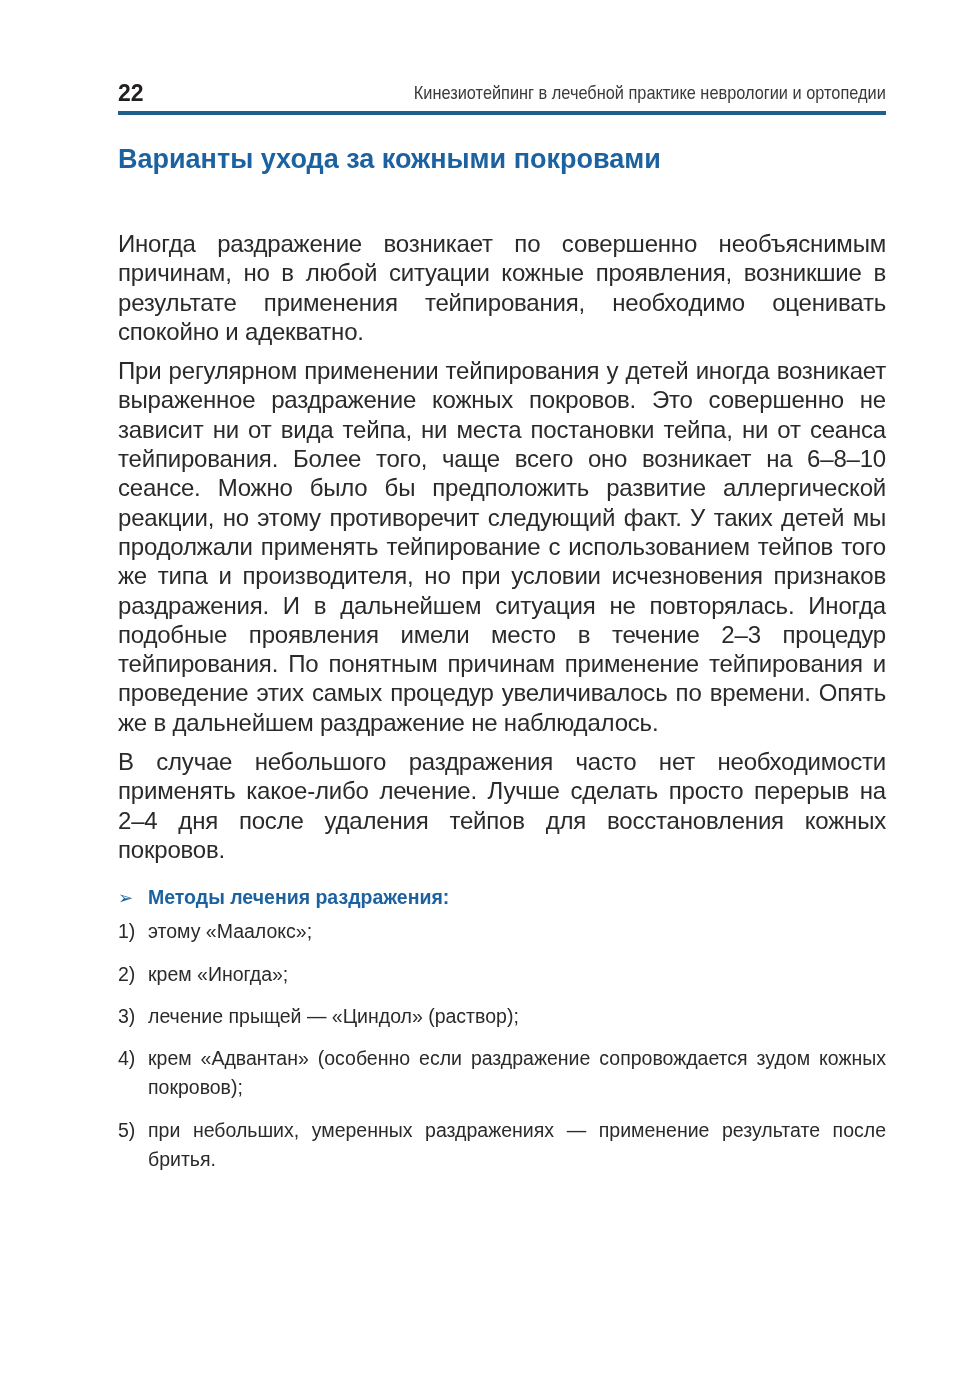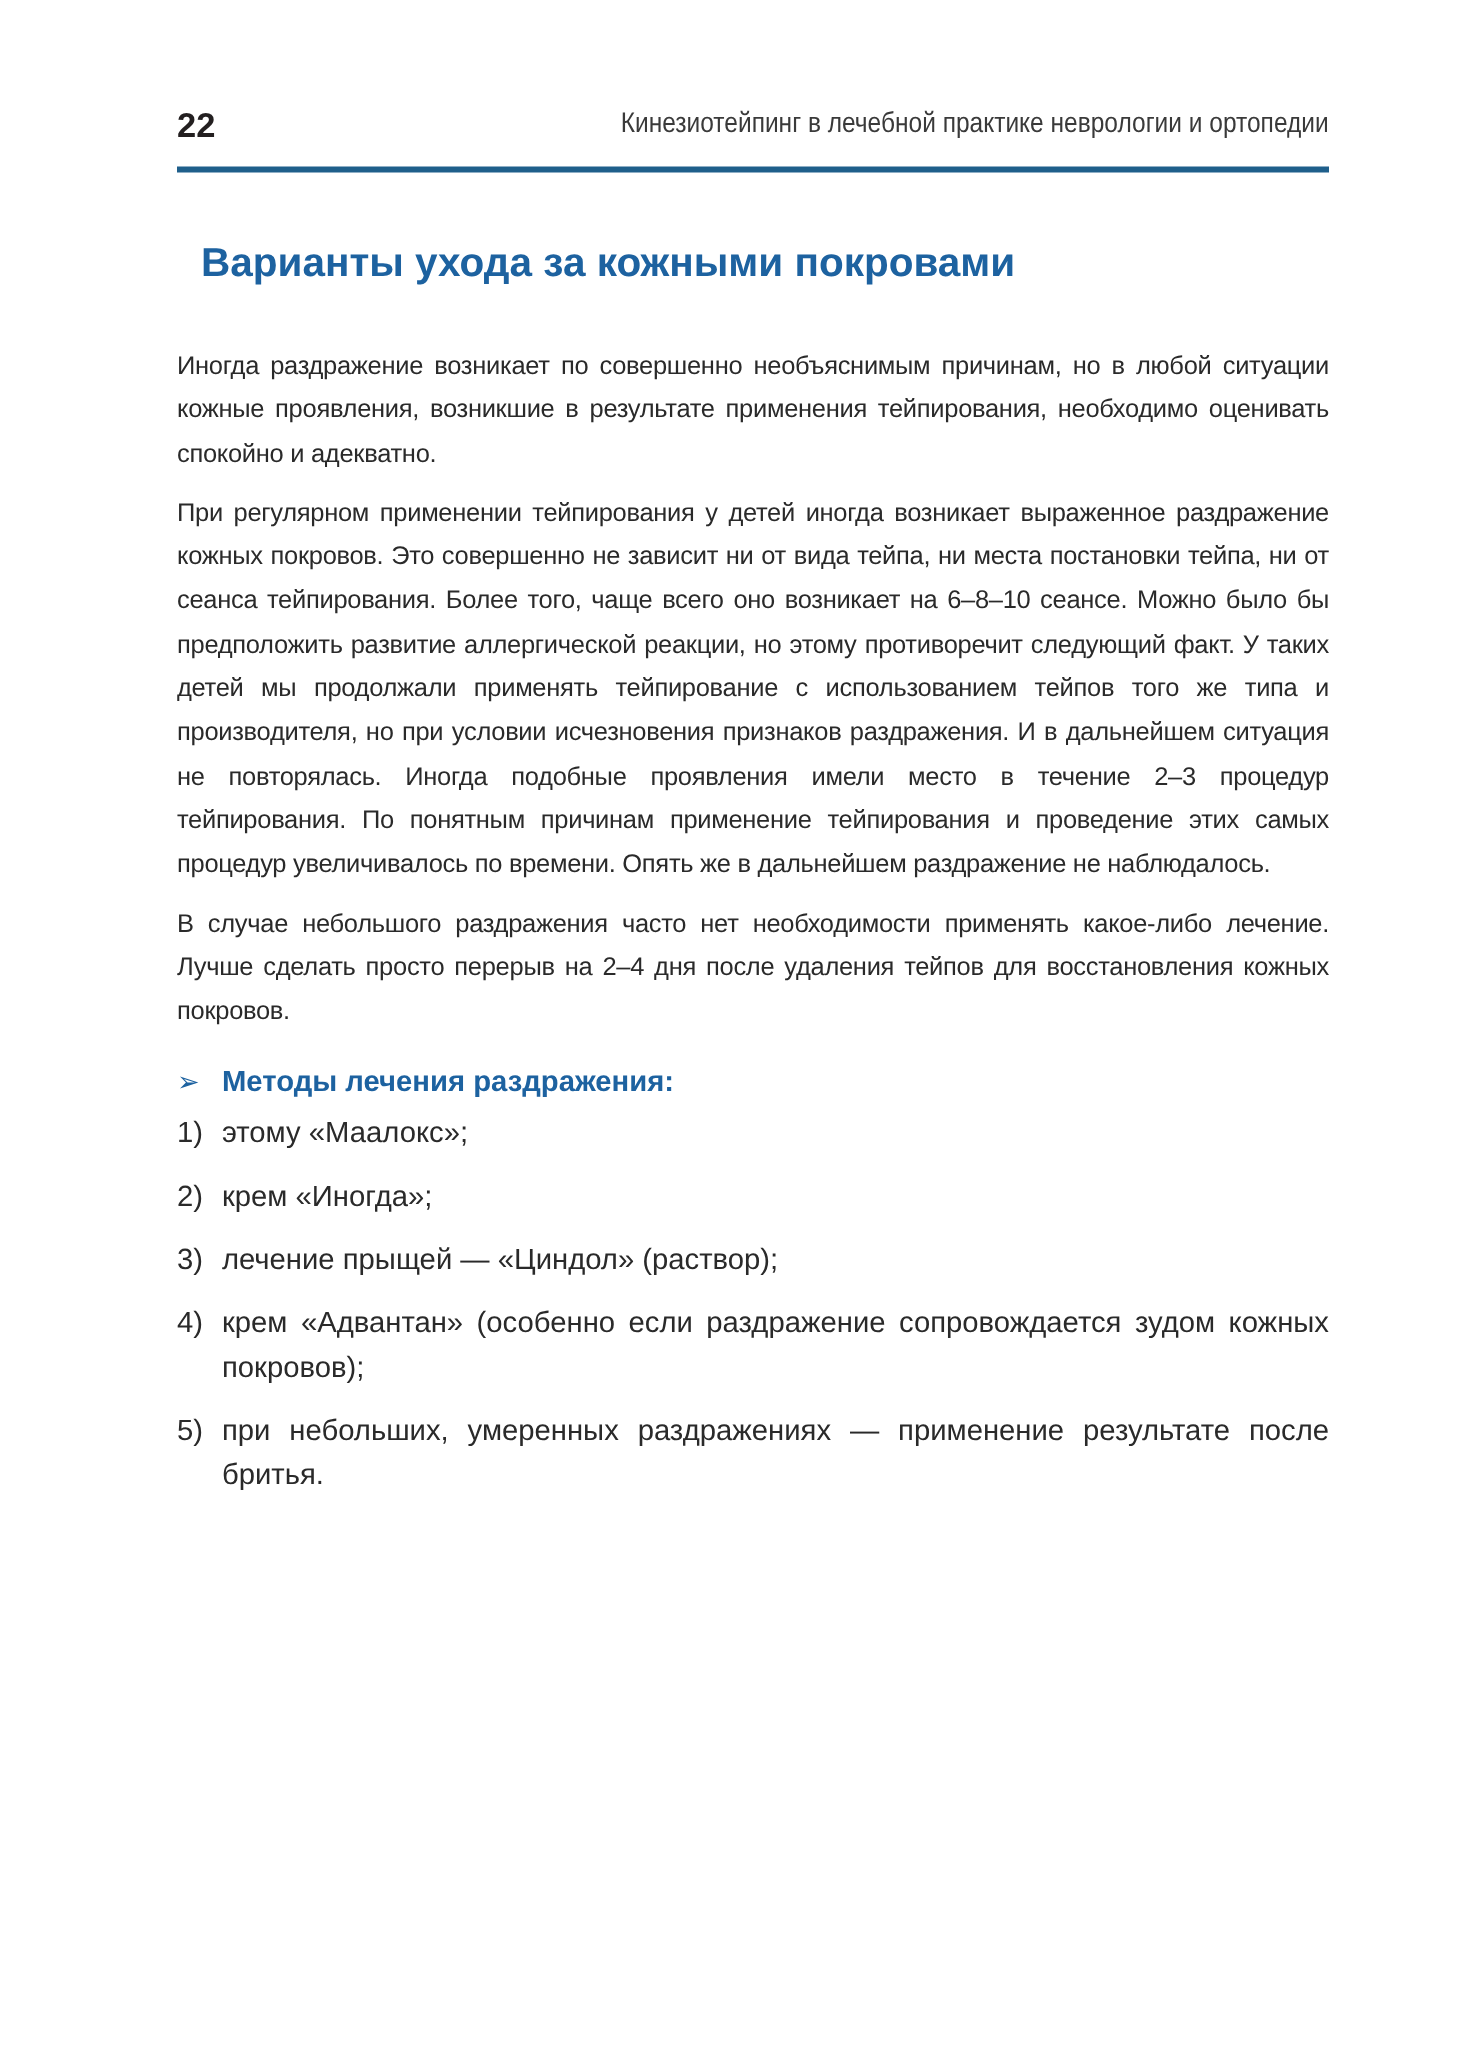--- a/index.html
+++ b/index.html
@@ -1,27 +1,27 @@
 <!DOCTYPE html>
 <html><head>
   <meta charset="utf-8">
   <style>
     html, body { margin: 0; padding: 0; background: #ffffff; }
     body { width: 974px; height: 1376px; position: relative; overflow: hidden;
            font-family: "Liberation Sans", "DejaVu Sans", sans-serif; color: #231f20; }
     .page { position: absolute; left: 118px; top: 0; width: 768px; }
-    .running-head { position: absolute; top: 68px; left: 0; width: 768px; height: 32px; }
+    .running-head { position: absolute; top: 78px; left: 0; width: 768px; height: 32px; }
     .page-number { position: absolute; left: 0; top: 2px; font-size: 23px; font-weight: bold; color: #231f20; }
     .book-title { position: absolute; right: 0; top: 4px; font-size: 19px; color: #3a3a3a;
                   transform: scaleX(0.86); transform-origin: right center; white-space: nowrap; }
     .head-rule { position: absolute; left: 0; top: 111px; width: 768px; height: 4px; background: #1f5f8b; }
-    .section-title { position: absolute; top: 143px; left: 0; width: 768px; margin: 16px;
+    .section-title { position: absolute; top: 143px; left: 0; width: 768px; margin: 0;
                      font-size: 27px; line-height: 32px; font-weight: bold; color: #1d62a0; }
     .body { position: absolute; top: 229px; left: 0; width: 768px; }
-    p { margin: 0 0 10px 0; font-size: 17px; line-height: 29.3px; text-align: justify;
+    p { margin: 0 0 10px 0; font-size: 24px; line-height: 29.3px; text-align: justify;
         color: #2a2a2a; letter-spacing: -0.2px; }
     .subhead { display: flex; align-items: center; margin-top: 22px; margin-bottom: 8px;
                font-size: 19.5px; font-weight: bold; color: #1d62a0; }
     .subhead .arrow { width: 30px; color: #1d62a0; font-size: 18px; }
     ol { list-style: none; margin: 0; padding: 0; }
     li { display: flex; font-size: 19.5px; line-height: 29.3px; margin-bottom: 13px; color: #2a2a2a; text-align: justify; }
     li .num { width: 30px; flex: 0 0 30px; }
     li .txt { flex: 1; }
   </style>
 </head>

